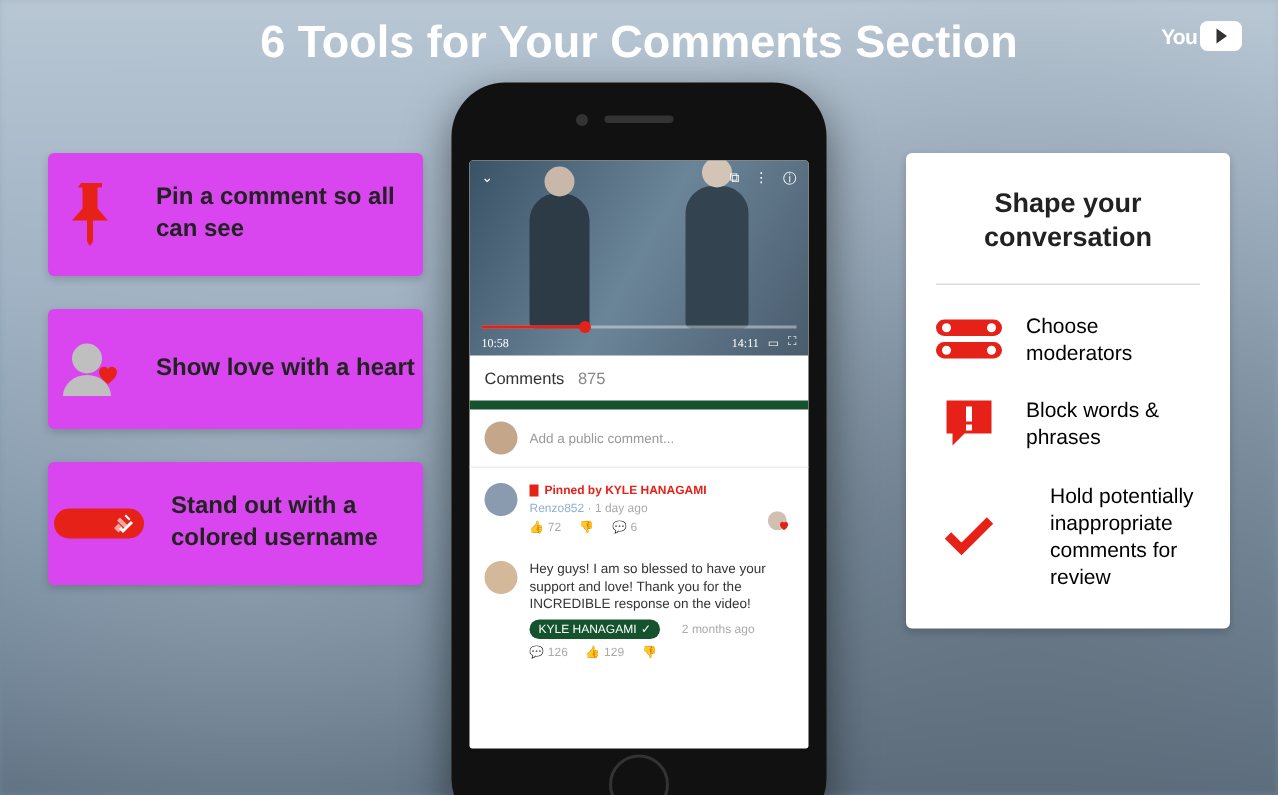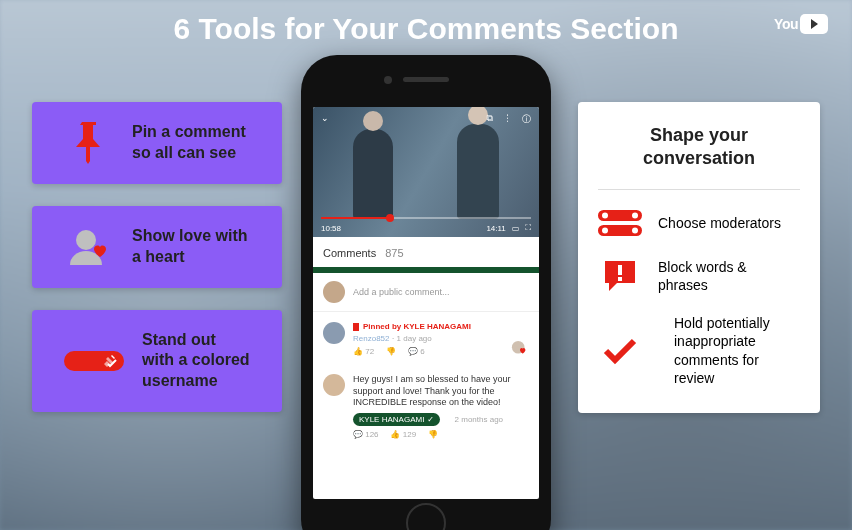--- a/index.html
+++ b/index.html
@@ -58,44 +58,44 @@
   .left-col {
     position: absolute;
     left: 32px; top: 102px;
     width: 250px;
     display: flex;
     flex-direction: column;
     gap: 22px;
     z-index: 3;
   }
   .card {
-    background: #8b5cf6;
+    background: #d946ef;
     border-radius: 4px;
-    padding: 20px 32px;
+    padding: 20px 4px;
     display: flex;
     align-items: center;
     gap: 18px;
     box-shadow: 0 2px 6px rgba(0,0,0,0.18);
   }
   .card .txt {
     color: #222;
     font-size: 16px;
     font-weight: 600;
     line-height: 1.3;
   }
   .icon-wrap {
     flex: 0 0 50px;
     display: flex;
     align-items: center;
     justify-content: center;
   }
   .right-card {
     position: absolute;
     right: 32px; top: 102px;
-    width: 242px;
+    width: 216px;
     background: #fff;
     border-radius: 4px;
     padding: 22px 20px 26px;
     box-shadow: 0 2px 6px rgba(0,0,0,0.18);
     z-index: 3;
   }
   .right-card h3 {
     color: #222;
     font-size: 18px;
     font-weight: 700;
@@ -178,20 +178,21 @@
   }
   .progress .fill { height:100%; width:33%; background:#e62117; position:relative; }
   .progress .fill::after {
     content:""; position:absolute; right:-4px; top:-3px;
     width:8px; height:8px; background:#e62117; border-radius:50%;
   }
   .vtimes {
     position:absolute; bottom:4px; left:8px; right:8px;
     display:flex; justify-content:space-between; color:#fff; font-size:8px;
     align-items:center;
+    font-family:Liberation Serif, serif;
   }
   .vtimes .vr { display:flex; gap:6px; align-items:center; }
   .comments-hd {
     padding: 10px 10px 8px; color:#333; font-size:11px; border-bottom:6px solid #14532d;
   }
   .comments-hd .count { color:#888; margin-left:6px; }
   .add-row {
     display:flex; align-items:center; gap:8px; padding:8px 10px;
     border-bottom:1px solid #eee;
   }

